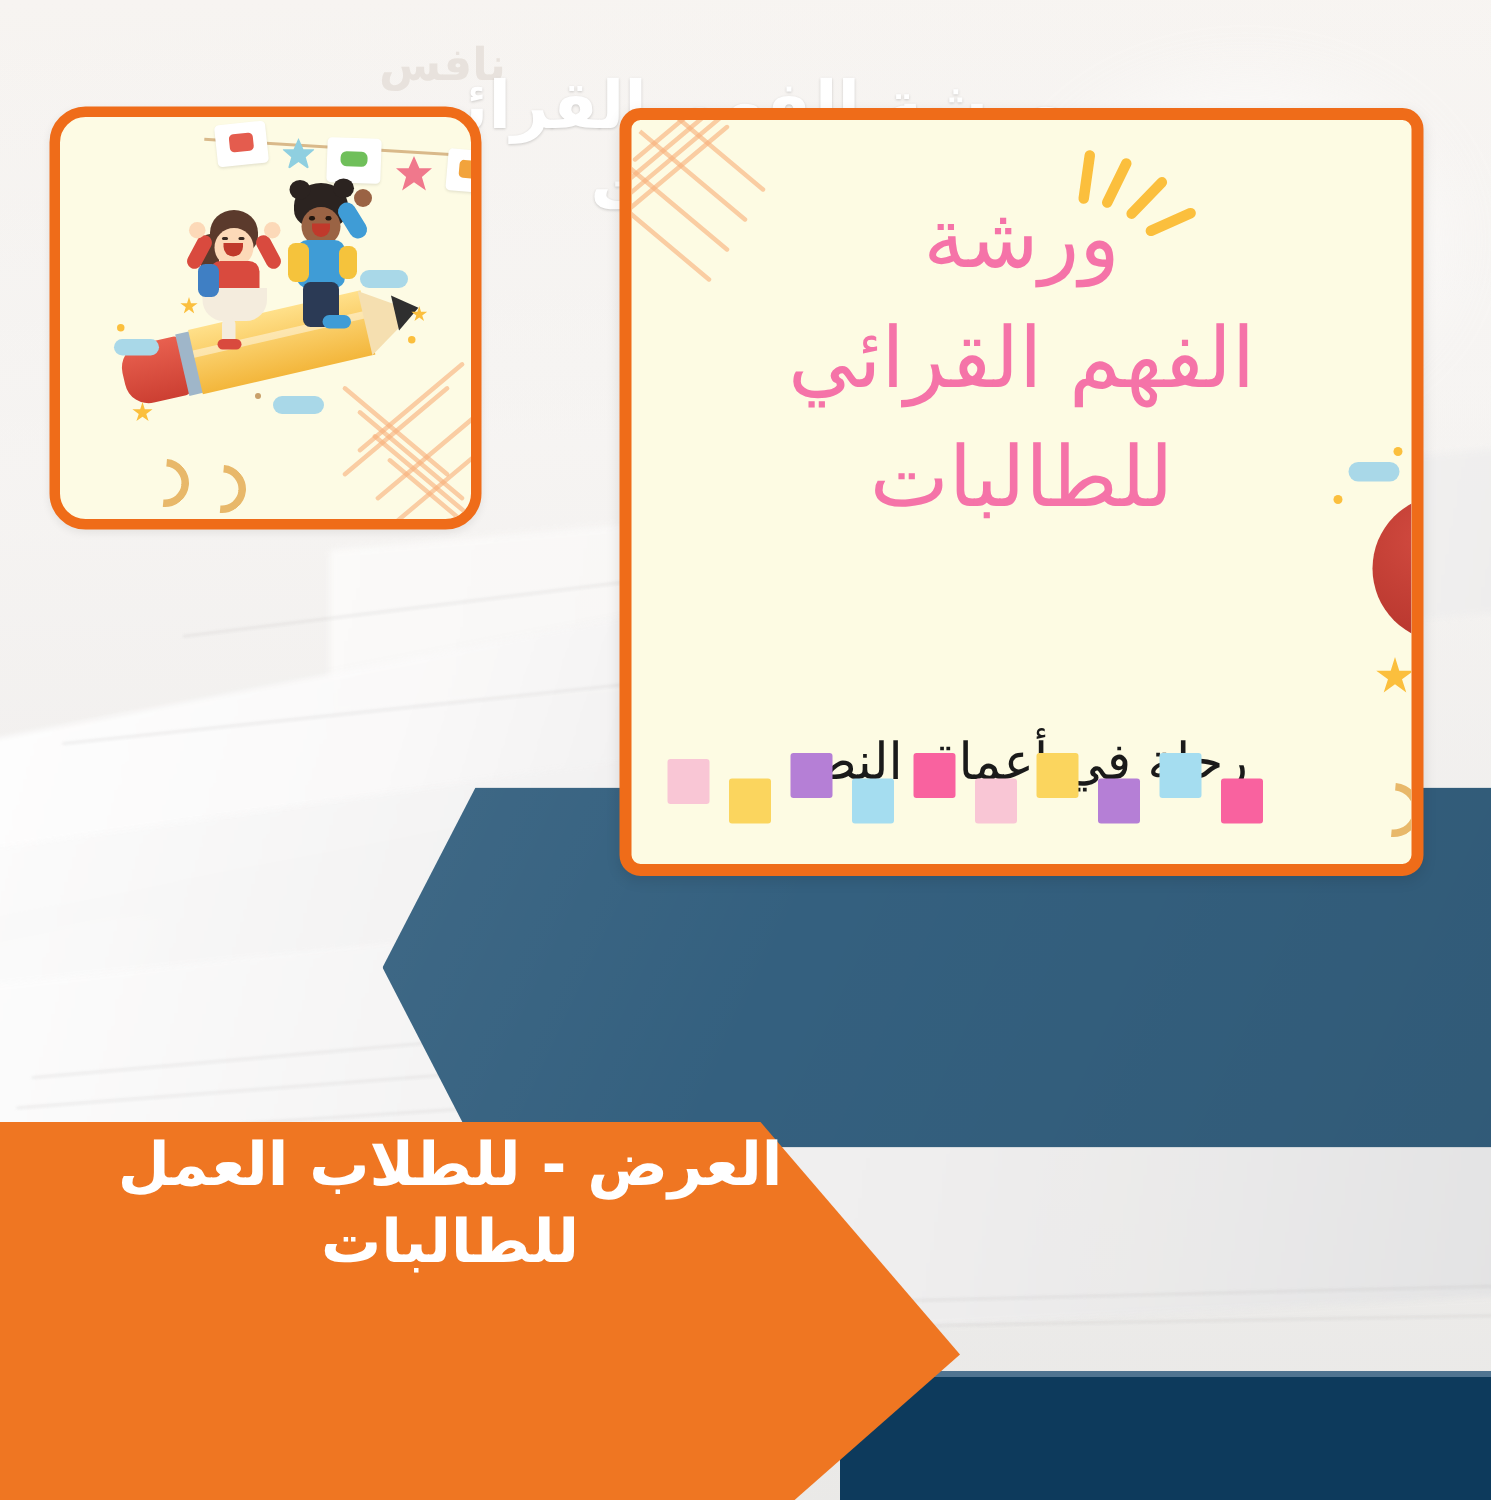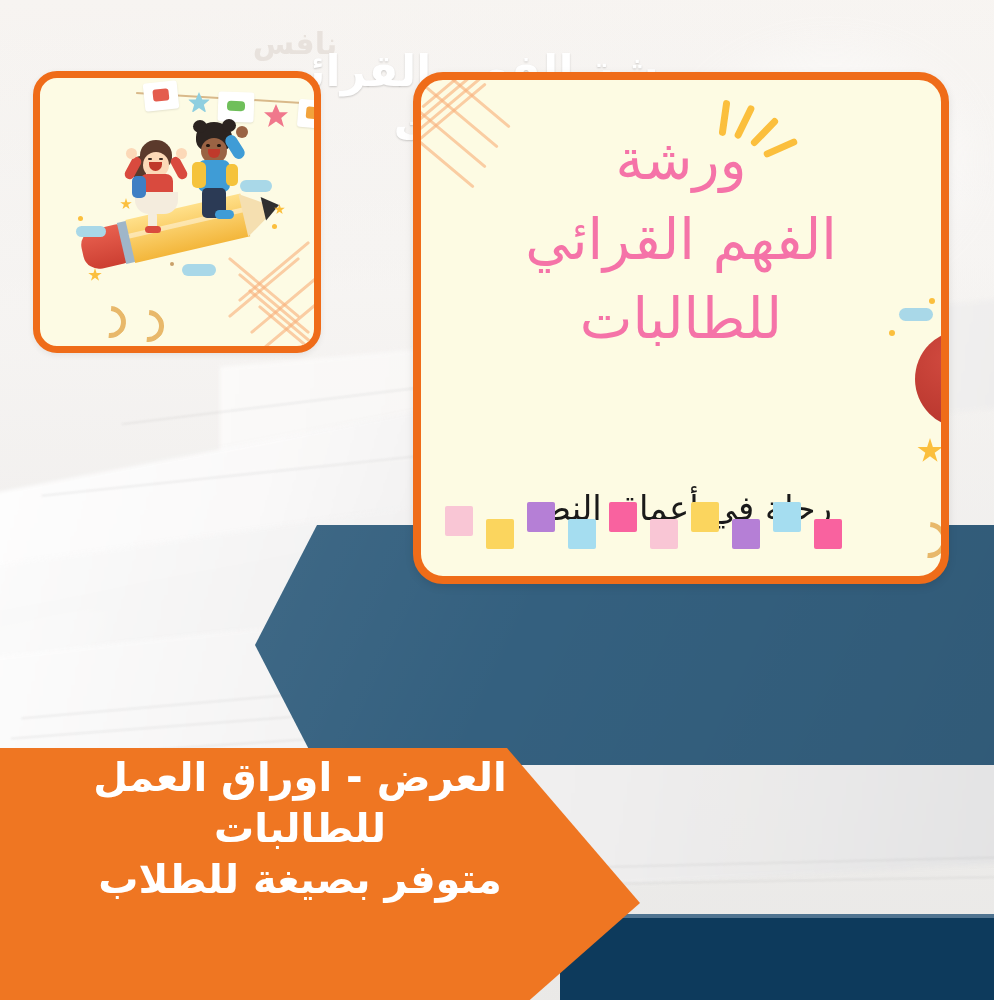--- a/index.html
+++ b/index.html
@@ -75,21 +75,21 @@
 
   .watermark{
     position:absolute;left:205px;top:26px;width:180px;
     text-align:center;color:#e8e2dc;font-weight:700;font-size:30px;
     letter-spacing:1px;opacity:.95;
   }
 
   
   .maincard{
     position:absolute;left:413px;top:72px;width:536px;height:512px;
-    border:8px solid #ef6c19;border-radius:30px;
+    border:8px solid #ef6c19;border-radius:14px;
     background:#fdfbe3;box-sizing:border-box;overflow:hidden;
     box-shadow:0 3px 9px rgba(0,0,0,.10);
   }
   .maincard-inner{position:absolute;inset:0;overflow:hidden;border-radius:22px;}
 
   
   .hatch{position:absolute;pointer-events:none;}
   .hatch i{position:absolute;display:block;background:#f9b07a;opacity:.62;border-radius:2px;height:3px;}
 
   
@@ -151,23 +151,22 @@
   <div class="blue-title">
     <span style="display:block">ورشة الفهم القرائي</span>
     <span style="display:block">للطالبات</span>
   </div>
 
   <div class="navy-bar-top"></div>
   <div class="navy-bar"></div>
 
   <div class="orange-banner"></div>
   <div class="orange-text">
-    <span class="ln">العرض  -  اوراق العمل</span>
+    <span class="ln">العرض  -  للطلاب العمل</span>
     <span class="ln">للطالبات</span>
-    <span class="ln">متوفر بصيغة للطلاب</span>
   </div>
 
   <div class="thumb">
     <div class="thumb-inner">
 
       <div class="deco" style="left:96px;top:20px;width:200px;height:2px;background:#d9b98a;transform:rotate(3.5deg);"></div>
       <div class="deco" style="left:104px;top:4px;width:34px;height:28px;background:#fff;border-radius:3px;transform:rotate(-6deg);box-shadow:0 1px 2px rgba(0,0,0,.1);">
         <div style="position:absolute;left:9px;top:7px;width:16px;height:12px;background:#e45c4e;border-radius:3px;"></div>
       </div>
       <div class="deco" style="left:178px;top:14px;width:36px;height:30px;background:#fff;border-radius:3px;transform:rotate(2deg);box-shadow:0 1px 2px rgba(0,0,0,.1);">

